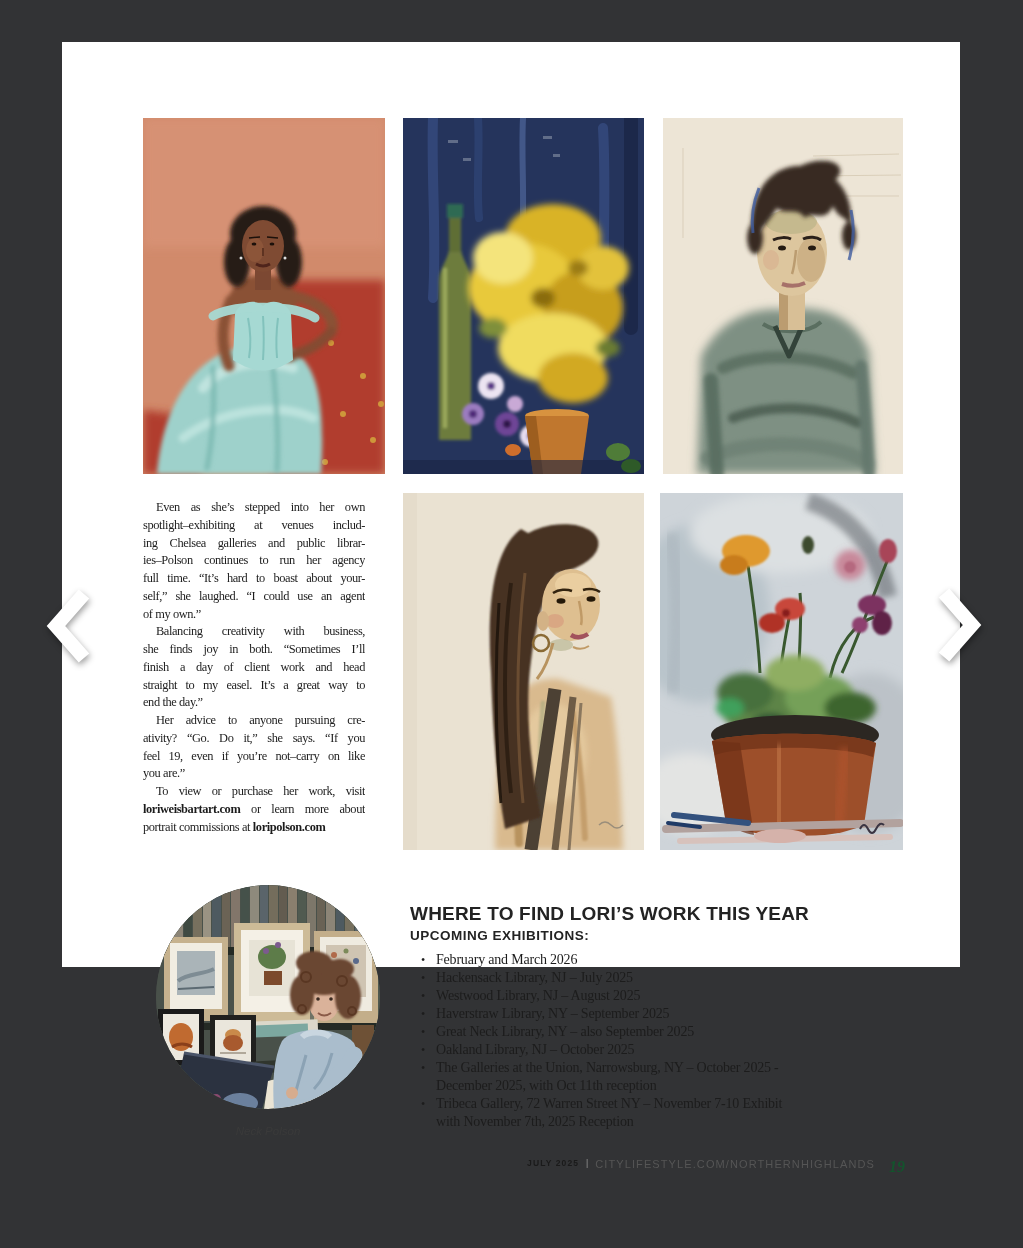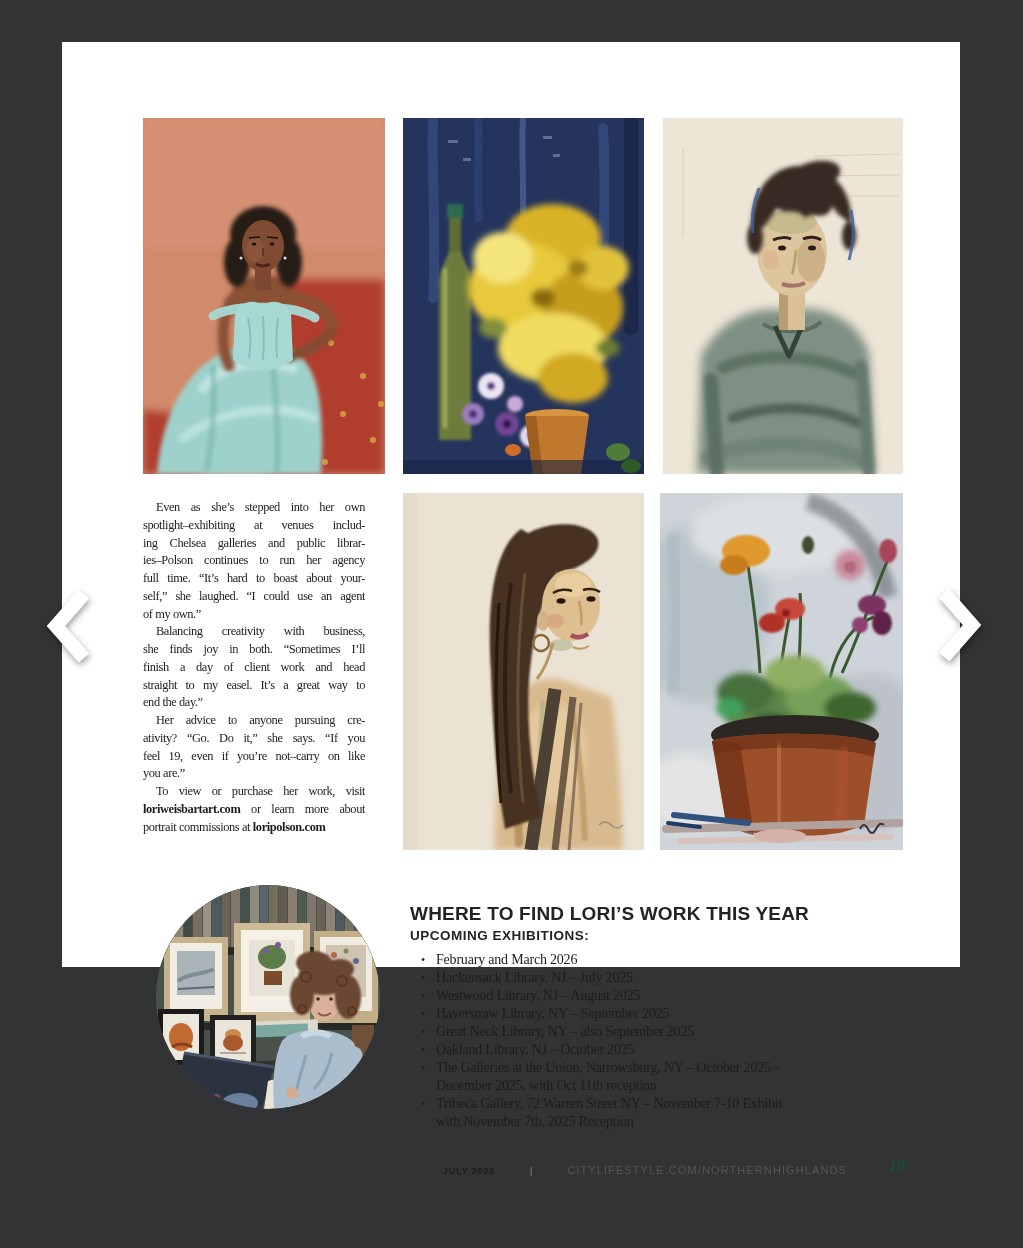--- a/index.html
+++ b/index.html
@@ -35,22 +35,22 @@
   .where{position:absolute;left:348px;top:861px;width:470px;color:#232323;}
   .where h1{margin:0;font:700 19px/22px "Liberation Sans",sans-serif;letter-spacing:0.2px;color:#232323;}
   .where h2{margin:3px 0 0 0;font:700 13.5px/16px "Liberation Sans",sans-serif;letter-spacing:0.5px;color:#232323;}
   .exhibits{margin:7px 0 0 0;padding:0;list-style:none;
             font:14px/18px "Liberation Serif",serif;letter-spacing:-0.2px;color:#1c1c1c;}
   .exhibits li{position:relative;padding-left:26px;margin:0;}
   .exhibits li::before{content:"\2022";position:absolute;left:11px;top:0;font-size:12px;}
   .xline{white-space:nowrap;}
 
   
-  .footer{position:absolute;top:1116px;right:55px;display:flex;align-items:flex-end;
-          font-family:"Liberation Sans",sans-serif;gap:28px;}
+  .footer{position:absolute;top:1116px;right:55px;display:flex;align-items:flex-start;
+          font-family:"Liberation Sans",sans-serif;}
   .f-issue{font-size:8.5px;font-weight:700;letter-spacing:1.1px;color:#1a1a1a;}
   .f-sep{font-size:8.5px;color:#9a9a9a;margin:0 7px;}
   .f-site{font-size:11px;letter-spacing:1.1px;color:#555555;}
   .f-page{font:italic 700 16px "Liberation Serif",serif;color:#14532d;margin-left:14px;}
 
   
   .nav{position:absolute;width:52px;height:80px;background:none;border:none;padding:0;cursor:pointer;}
   .nav svg{display:block;filter:drop-shadow(1px 3px 3px rgba(0,0,0,0.38));}
   .nav-prev{left:44px;top:586px;}
   .nav-next{left:932px;top:585px;}

